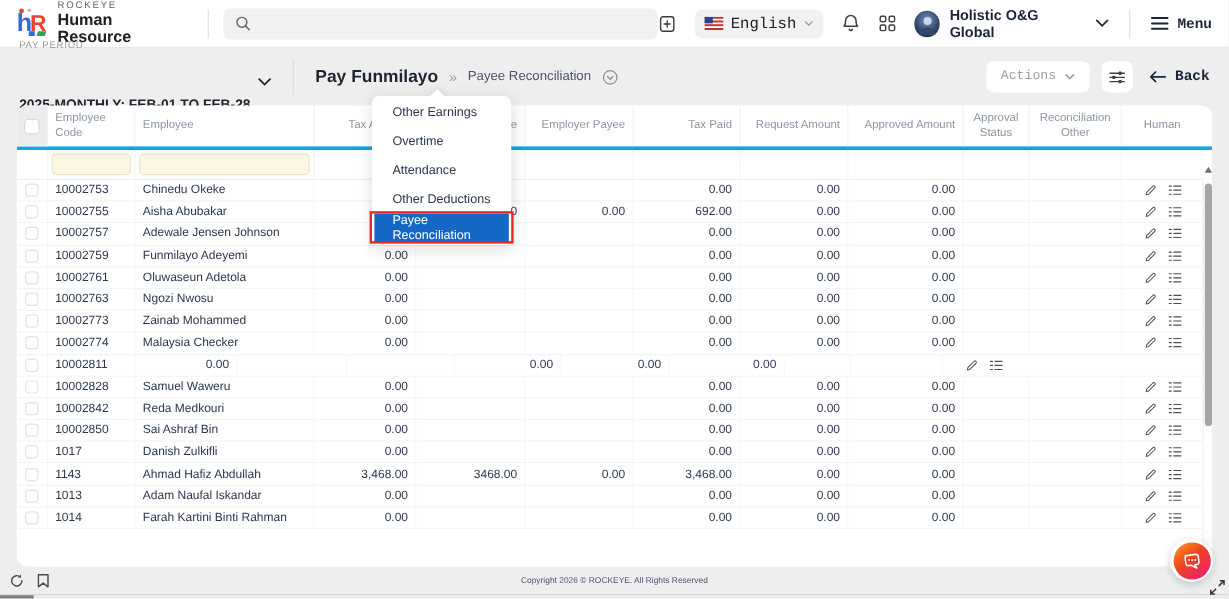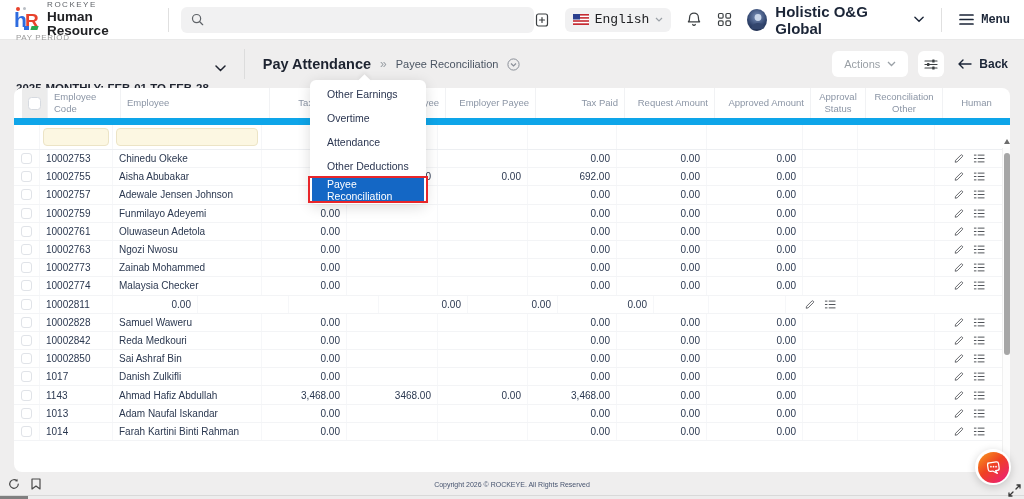--- a/index.html
+++ b/index.html
@@ -22,46 +22,46 @@
   .brand-top { font-size:8px; letter-spacing:1.5px; color:#5f6368; }
   .brand-bottom { font-size:13.5px; font-weight:700; color:#202124; }
   .vdiv { width:1px; height:24px; background:#e0e0e0; margin:0 12px 0 14px; }
   .searchbar { width:363px; height:26px; background:#f1f1f2; border-radius:6px; display:flex; align-items:center; padding:0 10px; gap:8px; }
   .top-right { margin-left:auto; display:flex; align-items:center; gap:15px; }
   .lang-pill { display:flex; align-items:center; gap:6px; background:#f1f1f2; border-radius:6px; height:24px; padding:0 8px; }
   .lang-label { font-size:13px; color:#202124;font-family:Liberation Mono, monospace; }
   .acct { display:flex; align-items:center; gap:8px; }
   .avatar { width:22px; height:22px; border-radius:50%; background:radial-gradient(circle at 50% 35%, #7d94bd 0%, #31456e 55%, #16233f 100%); overflow:hidden; position:relative;}
   .avatar svg{ position:absolute; left:0; top:0; }
-  .acct-name { font-size:15px; font-weight:700; color:#1b2537; }
+  .acct-name { font-size:12px; font-weight:700; color:#1b2537; }
   .menu-group { display:flex; align-items:center; gap:7px; }
   .menu-label { font-size:12px; font-weight:700; color:#1b2537;font-family:Liberation Mono, monospace; }
   .icon-btn { display:flex; align-items:center; justify-content:center; background:none; border:none; cursor:pointer; padding:0;}
 
   
   .toolbar { position:absolute; left:0; top:40px; width:1024px; height:48px; display:flex; align-items:center; padding:0 12px 0 16px; }
   .payperiod { line-height:1.15; }
   .pp-label { font-size:8px; letter-spacing:.6px; color:#9a9a9a; }
   .pp-row { display:flex; align-items:center; gap:6px; }
   .pp-value { font-size:11.5px; font-weight:700; color:#1f2430;margin-top:40px; }
   .tb-div { width:1px; height:30px; background:#dcdcdc; margin:0 18px; }
   .bc { display:flex; align-items:center; gap:9px; }
   .bc-primary { font-size:14.5px; font-weight:700; color:#1d2330; }
   .bc-sep { font-size:12px; color:#9aa0a6; }
   .bc-secondary { font-size:11px; color:#4b5563; }
-  .toolbar-right { margin-left:auto; display:flex; align-items:center; gap:10px; }
+  .toolbar-right { margin-left:auto; display:flex; align-items:center; gap:10px;font-family:Liberation Mono, monospace; }
   .actions-btn { height:26px; background:#fff; border:none; border-radius:6px; padding:0 12px; display:flex; align-items:center; gap:7px;
                  font-size:11px; color:#9aa0a6; cursor:pointer; font-family:inherit;}
   .sq-btn { width:26px; height:26px; background:#fff; border:none; border-radius:6px; display:flex; align-items:center; justify-content:center; cursor:pointer;}
   .back-btn { display:flex; align-items:center; gap:7px; background:none; border:none; cursor:pointer; font-family:inherit;
               font-size:12px; font-weight:700; color:#1b2537; padding:0 4px;}
 
   
   .card { position:absolute; left:14px; top:88px; width:996px; height:384px; background:#fff; border-radius:8px; overflow:hidden; }
-  .thead { display:flex; height:37px; border-bottom:7px solid #0ea5e9;justify-content:flex-end; }
+  .thead { display:flex; height:37px; border-bottom:3px solid #0ea5e9; }
   .hcell { font-size:9.5px; color:#8b95a5; display:flex; align-items:center; padding:2px 6px; border-right:1px solid #f1f2f4; line-height:1.25;}
   .hcell:last-child { border-right:none; }
   .num { justify-content:flex-end; text-align:right; }
   .ctr { justify-content:center; text-align:center; }
   .hard-wrap { word-break:break-all; }
   .col-cb{width:26px;} .col-code{width:73px;} .col-emp{width:149px;} .col-tax{width:85px;}
   .col-epayee{width:91px;} .col-erpayee{width:90px;} .col-paid{width:89px;} .col-req{width:90px;}
   .col-app{width:96px;} .col-apst{width:55px;} .col-rest{width:77px;} .col-act{width:67px;}
   .thead .col-cb { background:#ececec; justify-content:center; padding:0;}
   .cb { width:13px; height:13px; border-radius:3.5px; border:1.5px solid #d6dae0; background:#fff; display:inline-block; }
@@ -201,21 +201,21 @@
       <div class="pp-label">PAY PERIOD</div>
       <div class="pp-row">
         <span class="pp-value">2025-MONTHLY: FEB-01 TO FEB-28</span>
         <svg width="11" height="7" viewBox="0 0 11 7">
             <path d="M1 1l4.5 4.5L10 1" fill="none" stroke="#1f2430" stroke-width="1.5" stroke-linecap="round"></path>
           </svg>
       </div>
     </div>
     <div class="tb-div"></div>
     <div class="bc">
-      <span class="bc-primary">Pay Attendance</span>
+      <span class="bc-primary">Pay Funmilayo</span>
       <span class="bc-sep">»</span>
       <span class="bc-secondary">Payee Reconciliation</span>
       <svg width="13" height="13" viewBox="0 0 13 13">
           <circle cx="6.5" cy="6.5" r="5.6" fill="none" stroke="#8a8f98" stroke-width="1"></circle>
           <path d="M4 5.5l2.5 2.5L9 5.5" fill="none" stroke="#8a8f98" stroke-width="1.2"></path>
         </svg>
     </div>
     <div class="toolbar-right">
       <button class="actions-btn">
         <span>Actions</span>

